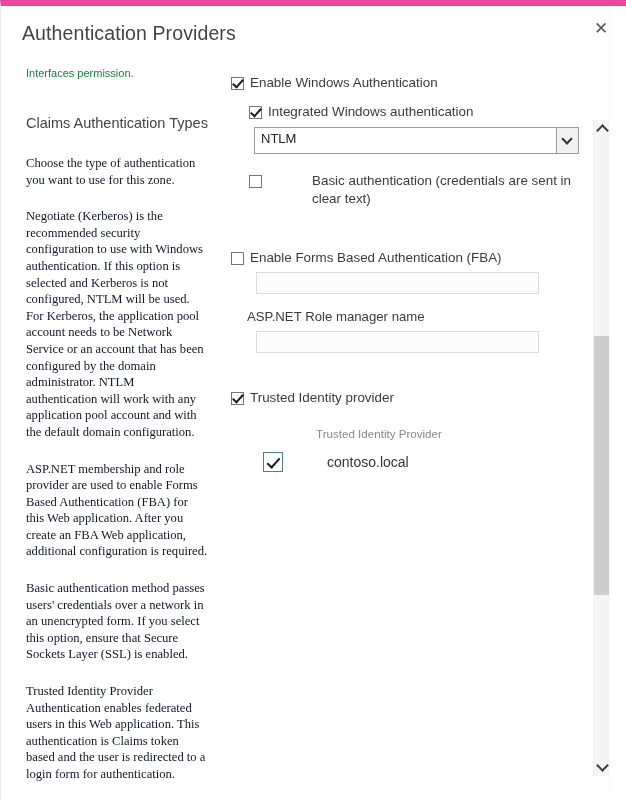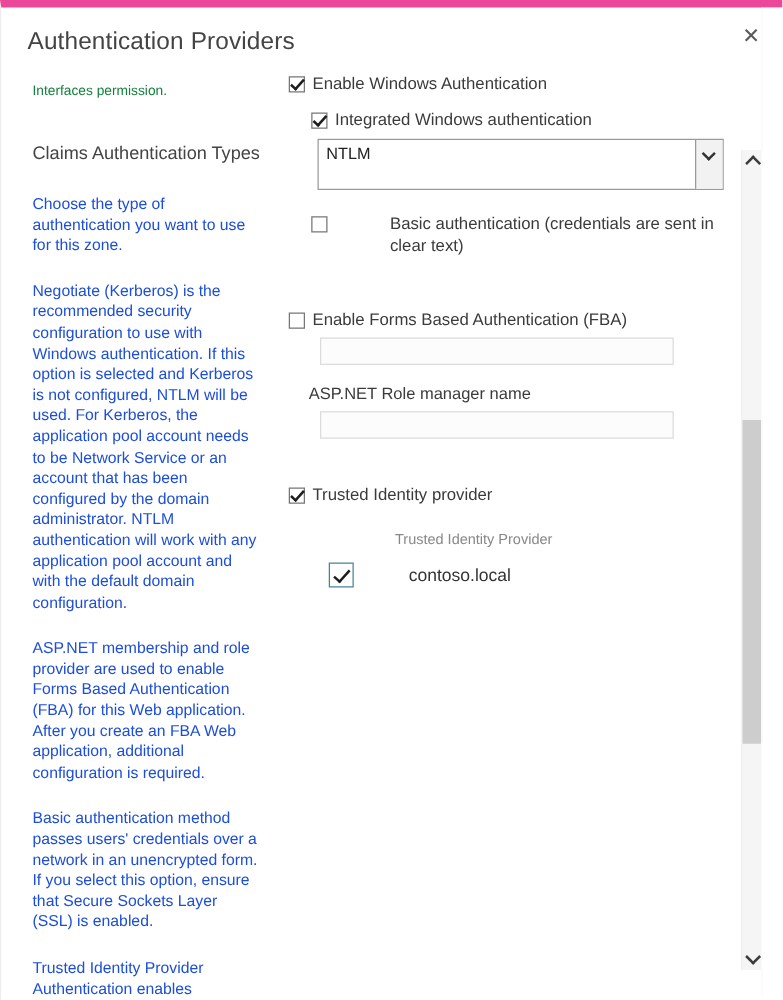--- a/index.html
+++ b/index.html
@@ -81,23 +81,24 @@
   }
   .section-head {
     font-size: 14.5px;
     color: #444444;
     margin: 32px 0 0 0;
     line-height: 19px;
     font-weight: 400;
   }
   .desc {
     font-size: 12.6px;
-    color: #1d4ed8;
+    color: #0f172a;
     line-height: 16.6px;
     margin: 20px 0 0 0;
+    font-family: Liberation Serif, serif;
   }
   .desc.first { margin-top: 22px; }
 
   
   .right-col {
     position: absolute;
     left: 230px;
     top: 0;
     width: 352px;
   }
@@ -131,29 +132,29 @@
     transform: rotate(42deg);
   }
   .cb-label {
     font-size: 13.4px;
     color: #3b3b3b;
     line-height: 18px;
     margin-left: 6px;
     cursor: pointer;
   }
 
-  .lvl1 { margin-top: 0; }
+  .lvl1 { margin-top: 16px; }
   .lvl2 { margin-left: 18px; margin-top: 11px; }
 
   
   .select-wrap {
     margin-left: 23px;
     margin-top: 6px;
     width: 325px;
-    height: 41px;
+    height: 27px;
     box-sizing: border-box;
     border: 1px solid #9a9a9a;
     background: #ffffff;
     display: flex;
     align-items: stretch;
     cursor: pointer;
   }
   .select-value {
     flex: 1 1 auto;
     font-size: 13px;

